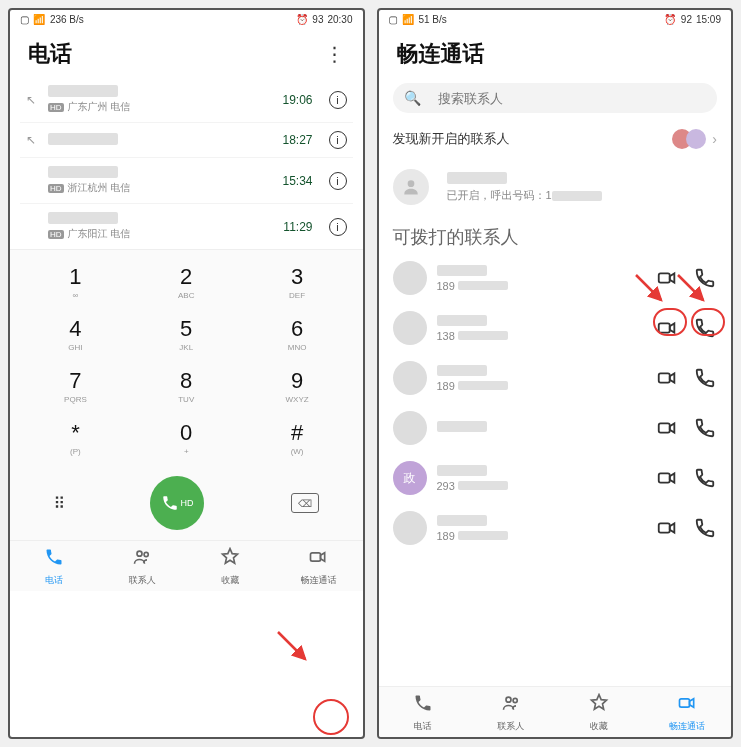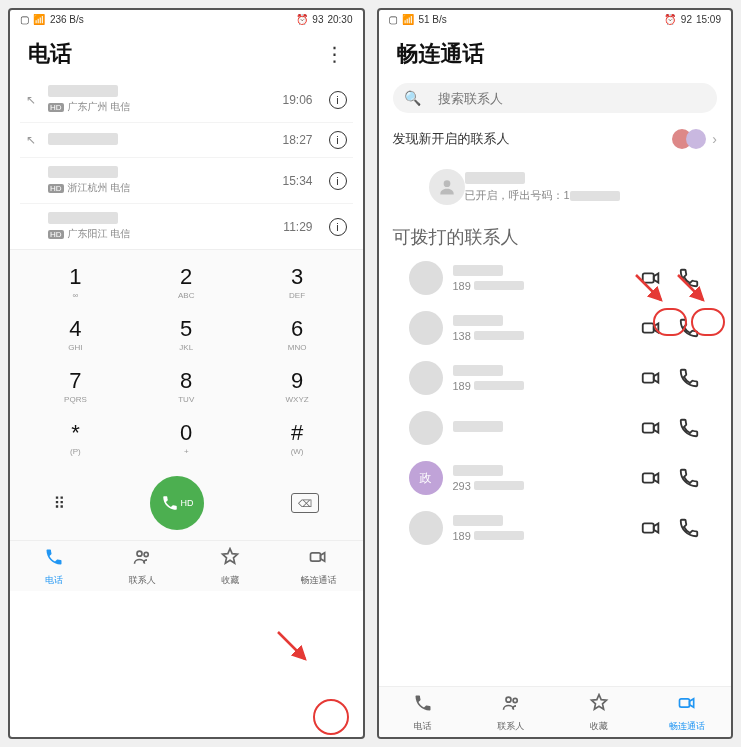--- a/index.html
+++ b/index.html
@@ -12,21 +12,21 @@
     .more-btn { font-size: 20px; color: #333; cursor: pointer; }
     .call-log { flex: 0 0 auto; padding: 0 10px; }
     .log-item { display: flex; align-items: center; padding: 8px 6px; border-bottom: 1px solid #f3f3f3; gap: 8px; }
     .log-item:last-child { border-bottom: none; }
     .call-icon { width: 14px; color: #999; font-size: 12px; }
     .log-body { flex: 1; display: flex; flex-direction: column; gap: 3px; }
     .blur-line { background: #e0e0e0; border-radius: 2px; }
     .blur-name { width: 70px; height: 12px; }
     .log-sub { display: flex; gap: 4px; align-items: center; font-size: 10px; color: #888; }
     .hd-badge { background: #999; color: #fff; font-size: 8px; padding: 0 2px; border-radius: 2px; }
-    .log-time { font-size: 12px; color: #737373; margin-right: 8px; }
+    .log-time { font-size: 12px; color: #14532d; margin-right: 8px; }
     .info-icon { width: 18px; height: 18px; border: 1.5px solid #333; border-radius: 50%; display: flex; align-items: center; justify-content: center; font-size: 11px; color: #333; cursor: pointer; }
     .dialpad { background: #fafafa; border-top: 1px solid #eee; display: grid; grid-template-columns: repeat(3,1fr); padding: 6px 10px; }
     .key { text-align: center; padding: 8px 0; cursor: pointer; }
     .key-num { font-size: 22px; color: #111; }
     .key-sub { font-size: 8px; color: #999; margin-top: 1px; }
     .dial-row { display: flex; justify-content: space-around; align-items: center; padding: 6px 0 10px; background: #fafafa; }
     .dots-btn { font-size: 16px; color: #333; cursor: pointer; letter-spacing: -2px; }
     .call-btn { width: 54px; height: 54px; border-radius: 27px; background: #4caf50; display: flex; align-items: center; justify-content: center; color: #fff; cursor: pointer; gap: 2px; }
     .del-btn { width: 28px; height: 20px; border: 1.5px solid #666; border-radius: 3px 3px 3px 3px; display: flex; align-items: center; justify-content: center; font-size: 10px; color: #666; cursor: pointer; position: relative; }
     .bottom-nav { display: flex; border-top: 1px solid #eee; background: #fafafa; }
@@ -40,27 +40,27 @@
     .arrow svg { width: 100%; height: 100%; }
     
     .search-bar { margin: 6px 14px; background: #f3f3f3; border-radius: 18px; display: flex; align-items: center; padding: 7px 12px; gap: 8px; }
     .search-bar .s-icon { color: #999; font-size: 14px; }
     .search-bar input { border: none; background: transparent; outline: none; font-size: 13px; color: #888; flex: 1; margin-left: 8px; }
     .discover { display: flex; align-items: center; padding: 10px 14px; font-size: 13px; color: #333; }
     .discover-spacer { flex: 1; }
     .mini-avs { display: flex; gap: -4px; }
     .mini-av { width: 20px; height: 20px; border-radius: 10px; background: #ddd; }
     .chev { color: #aaa; font-size: 14px; margin-left: 6px; }
-    .self-item { display: flex; align-items: center; padding: 10px 14px; gap: 0; margin-left: 36px; }
+    .self-item { display: flex; align-items: center; padding: 10px 14px; gap: 18px; }
     .avatar { width: 36px; height: 36px; border-radius: 18px; background: #e8e8e8; display: flex; align-items: center; justify-content: center; color: #fff; font-size: 12px; }
     .self-name { background: #e0e0e0; width: 60px; height: 12px; border-radius: 2px; margin-bottom: 4px; }
     .self-sub { font-size: 11px; color: #888; }
     .section-title { padding: 10px 14px 4px; font-size: 18px; color: #666; }
     .contact-list { flex: 1; overflow-y: auto; }
-    .contact { display: flex; align-items: center; padding: 8px 30px; gap: 10px; }
+    .contact { display: flex; align-items: center; padding: 8px 14px; gap: 10px; }
     .cav { width: 34px; height: 34px; border-radius: 17px; background: #ddd; display:flex; align-items:center;justify-content:center;color:#fff;font-size:12px; }
     .cinfo { flex: 1; }
     .cname { background: #e0e0e0; width: 50px; height: 11px; border-radius: 2px; margin-bottom: 4px; }
     .cphone { font-size: 11px; color: #888; }
     .cactions { display: flex; gap: 14px; }
     .act-btn { width: 24px; height: 24px; display: flex; align-items: center; justify-content: center; cursor: pointer; color: #333; }
     .act-btn svg { width: 22px; height: 22px; }
   </style>
 </head>
 <body>

